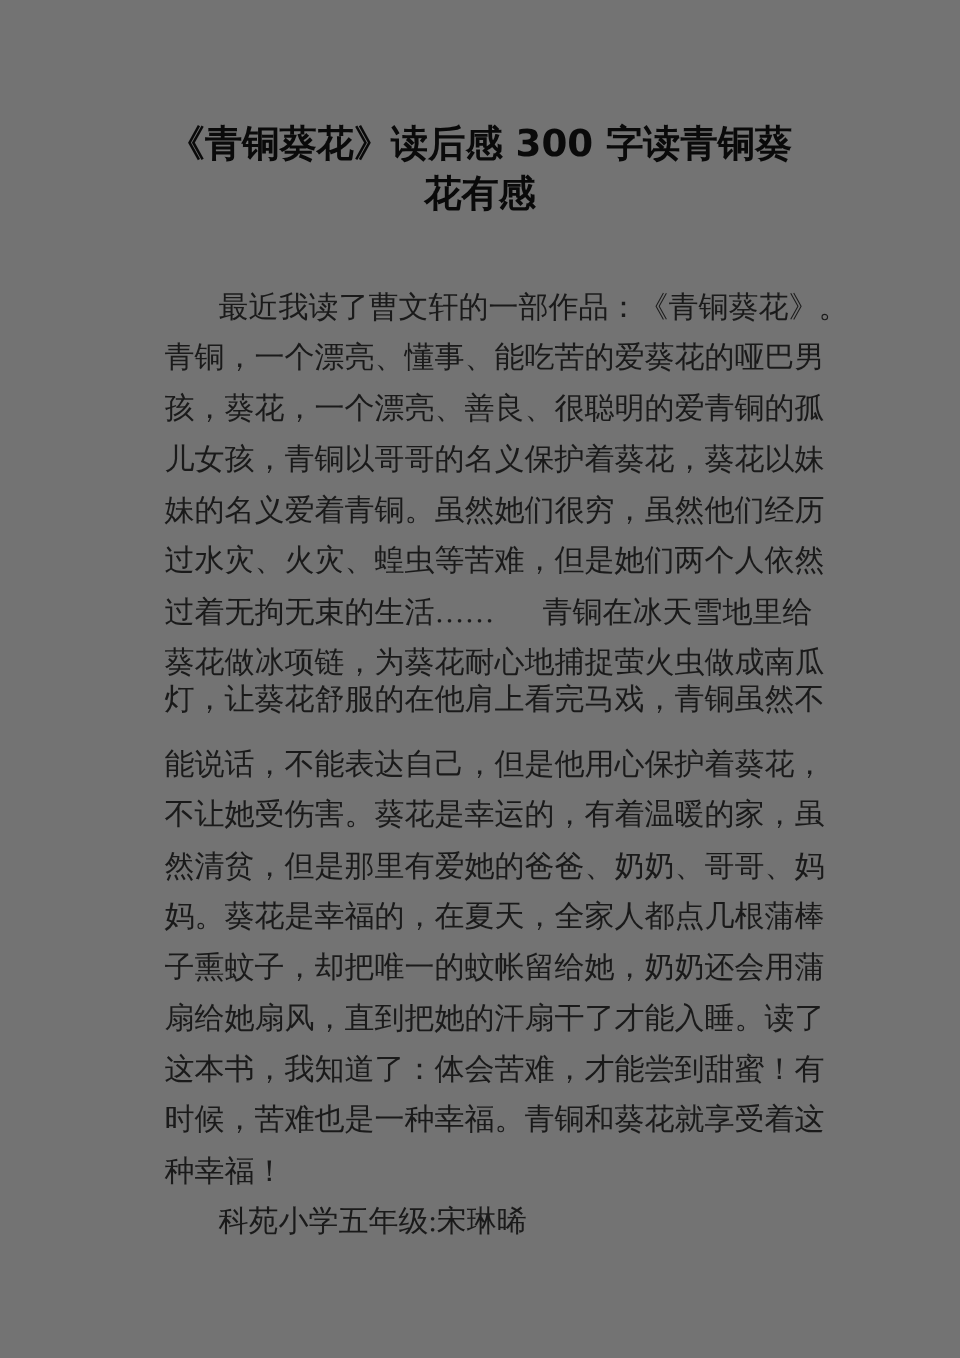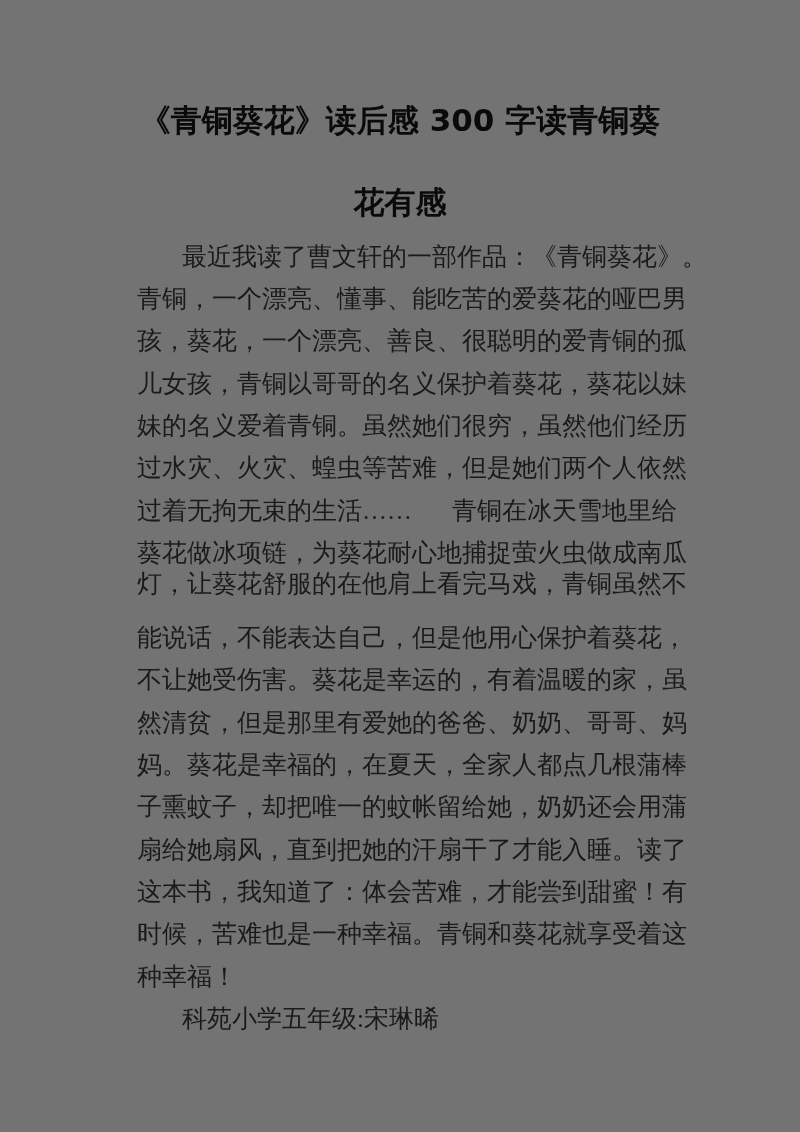--- a/index.html
+++ b/index.html
@@ -26,21 +26,21 @@
       left: 120px;
       width: 560px;
       text-align: center;
       font-weight: bold;
       font-size: 31px;
       line-height: 48px;
       letter-spacing: 0px;
       color: #0a0a0a;
     }
     .title-line-1 { top: 96px; }
-    .title-line-2 { top: 138px; margin-top: 40px; }
+    .title-line-2 { top: 138px; }
     .body-line {
       position: absolute;
       left: 137px;
       width: 540px;
       font-family: Liberation Serif, serif;
       font-size: 25px;
       line-height: 40px;
       white-space: nowrap;
       color: #1a1a1a;
       text-align: justify;

